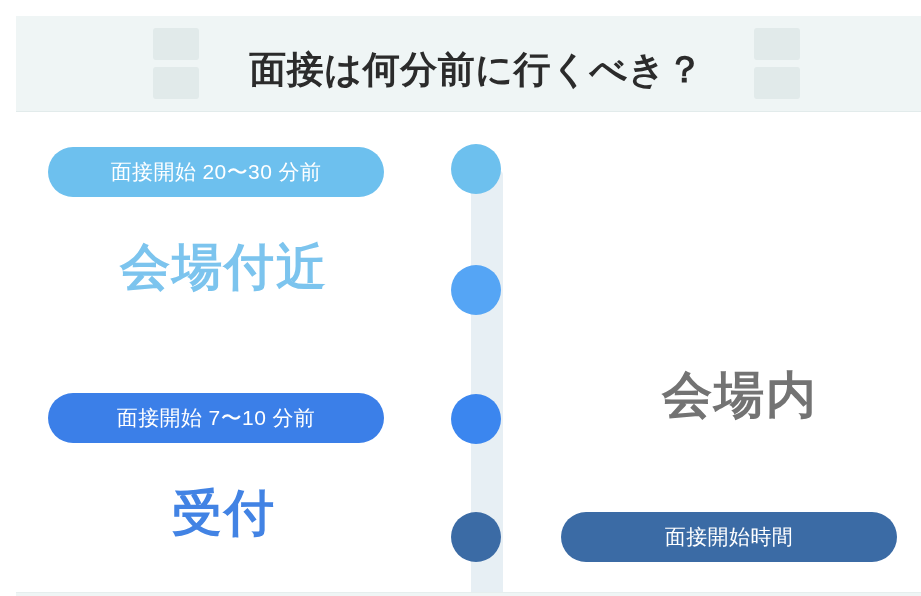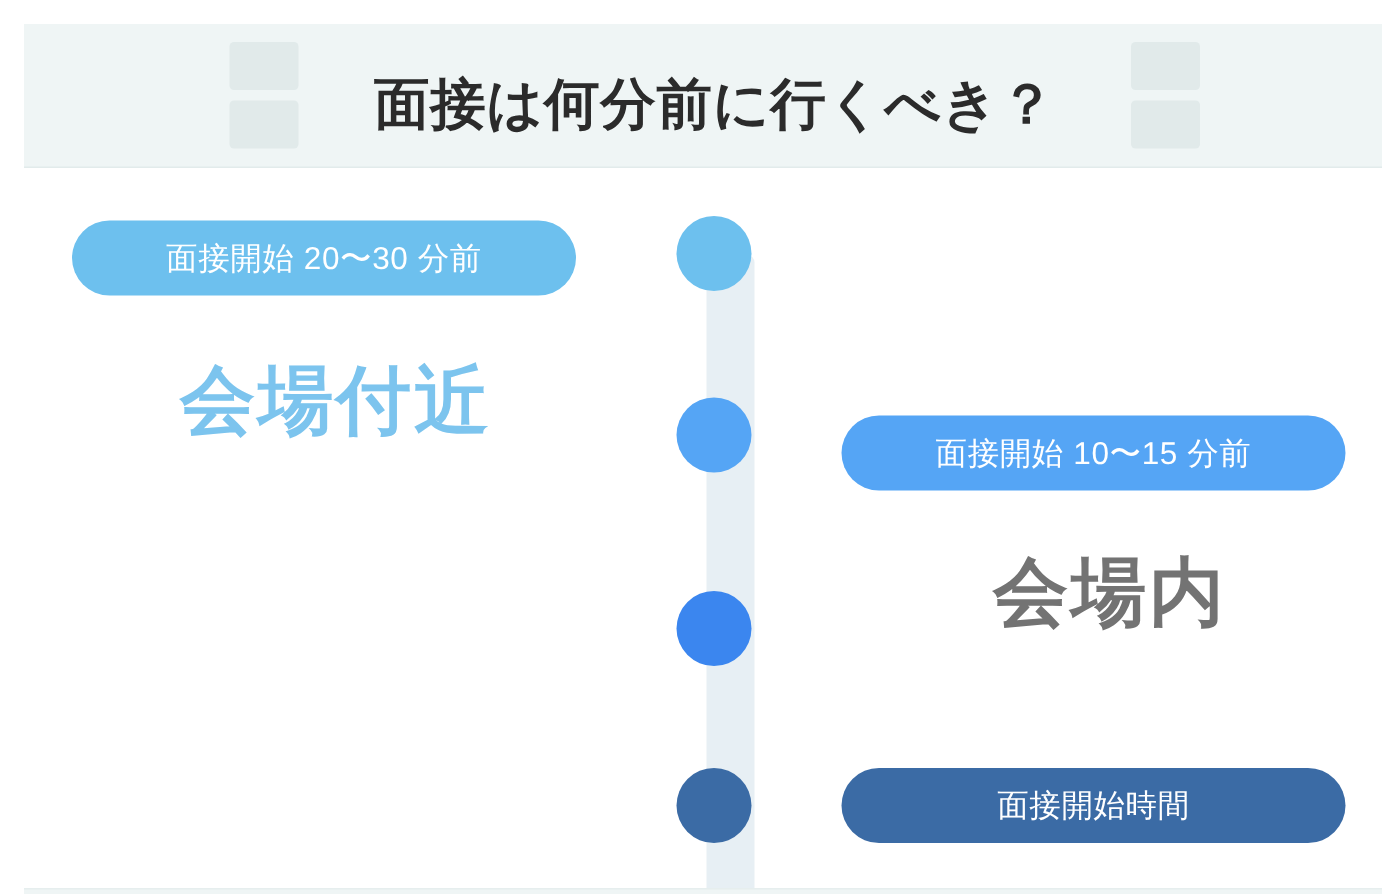--- a/index.html
+++ b/index.html
@@ -179,21 +179,22 @@
   <div class="timeline-line"></div>
 
   <div class="dot dot-1"></div>
   <div class="dot dot-2"></div>
   <div class="dot dot-3"></div>
   <div class="dot dot-4"></div>
 
   <div class="pill pill-1">面接開始 20〜30 分前</div>
   <div class="stage-heading heading-1">会場付近</div>
 
-  <div class="pill pill-2">面接開始 10〜15 分前</div>
   <div class="stage-heading heading-2">会場内</div>
 
+  <div class="pill pill-3">面接開始 7〜10 分前</div>
+  <div class="stage-heading heading-3">受付</div>
 
   <div class="pill pill-4">面接開始時間</div>
 
 </div>
 
 <div class="footer-band"></div>
 
 </body></html>

